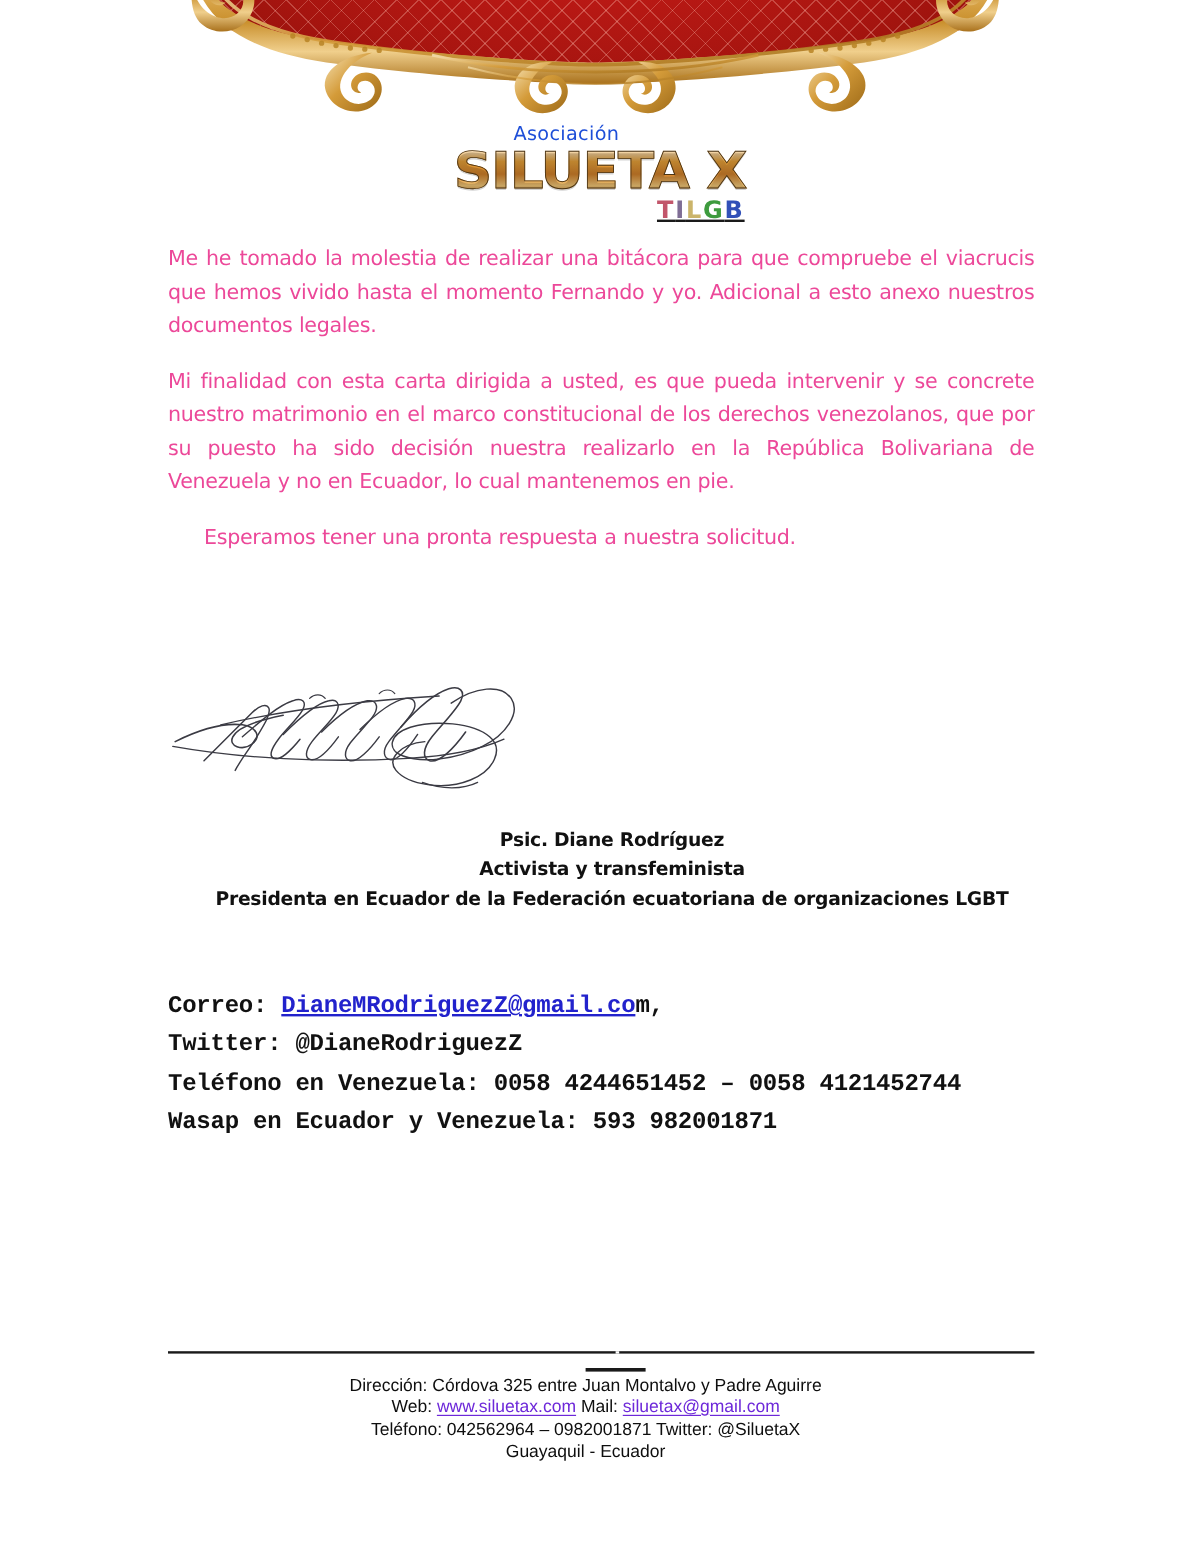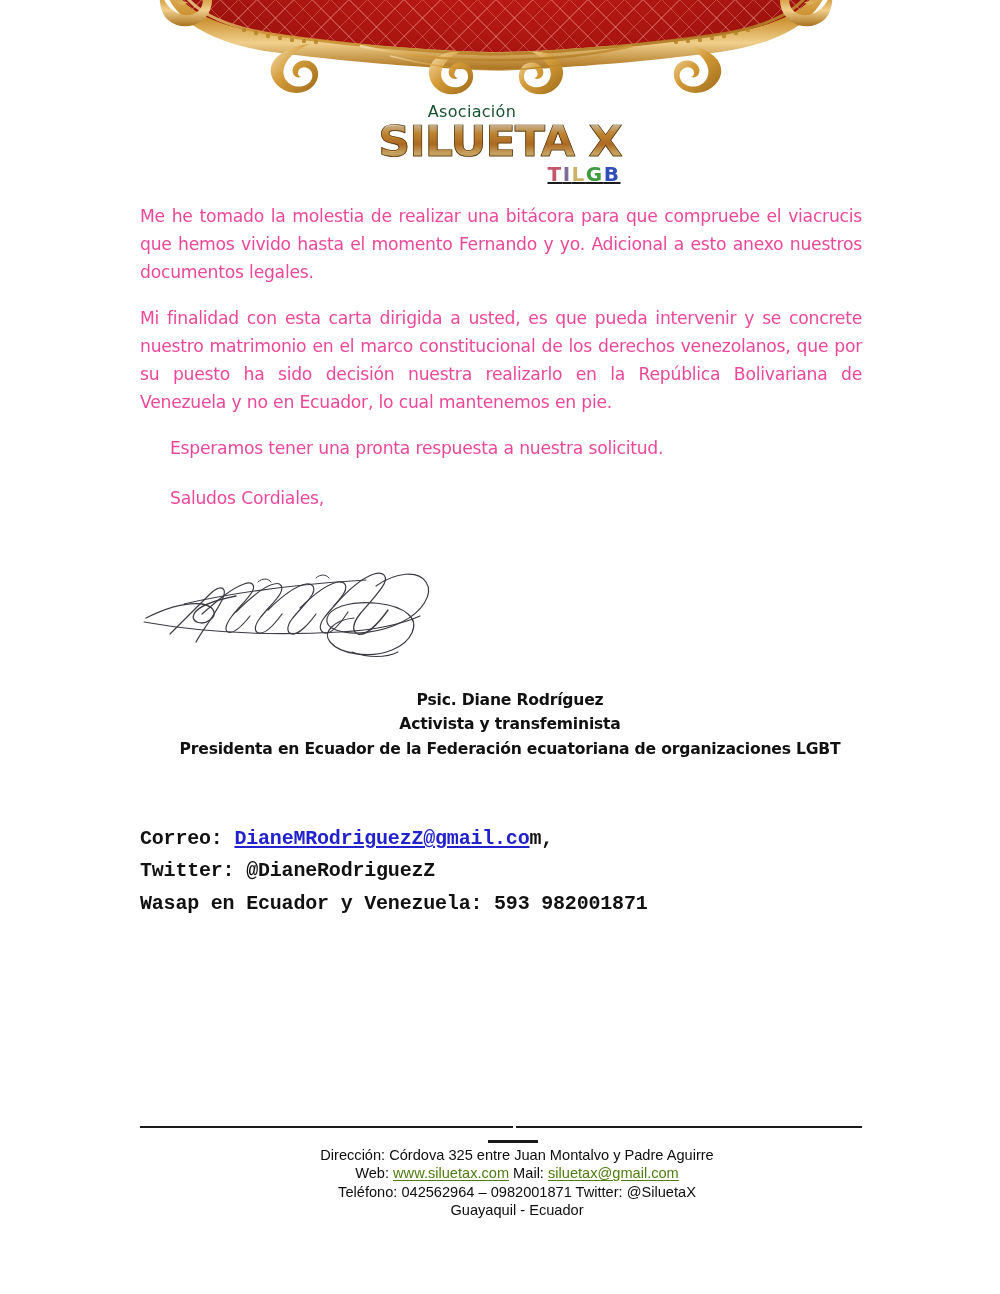--- a/index.html
+++ b/index.html
@@ -68,21 +68,21 @@
     position: absolute;
     left: 0;
     top: 104px;
     width: 1000px;
     text-align: center;
     line-height: 1;
   }
   .logo-asoc {
     font-family: "DejaVu Sans", sans-serif;
     font-size: 16px;
-    color: #14532d;
+    color: #1d4ed8;
     letter-spacing: 0.3px;
     margin-left: -56px;
     display: inline-block;
   }
   .logo-main {
     display: block;
     margin-top: 1px;
     font-family: "DejaVu Sans", sans-serif;
     font-weight: bold;
     font-size: 42px;
@@ -205,34 +205,34 @@
   .footer-tick {
     position: absolute;
     left: 488px;
     top: 1140px;
     width: 50px;
     height: 3px;
     background: #1a1a1a;
   }
   .footer {
     position: absolute;
-    left: 156px;
+    left: 127px;
     top: 1146px;
     width: 722px;
     text-align: center;
   }
   .footer div {
     font-family: "Liberation Sans", sans-serif;
     font-size: 14.6px;
     line-height: 1.26;
     color: #0e0e0e;
   }
   .footer a,
   .footer .flink {
-    color: #4d7c0f;
+    color: #6d28d9;
     text-decoration: underline;
     text-underline-offset: 1.5px;
   }
 </style>
 </head>
 <body>
 
 <div class="page">
 
   <div class="letterhead">
@@ -317,21 +317,20 @@
       <span class="logo-tilgb">
         <span class="tl-t">T</span><span class="tl-i">I</span><span class="tl-l">L</span><span class="tl-g">G</span><span class="tl-b">B</span>
       </span>
     </div>
   </div>
 
   <div class="content">
     <p class="para">Me he tomado la molestia de realizar una bitácora para que compruebe el viacrucis que hemos vivido hasta el momento Fernando y yo. Adicional a esto anexo nuestros documentos legales.</p>
     <p class="para">Mi finalidad con esta carta dirigida a usted, es que pueda intervenir y se concrete nuestro matrimonio en el marco constitucional de los derechos venezolanos, que por su puesto ha sido decisión nuestra realizarlo en la República Bolivariana de Venezuela y no en Ecuador, lo cual mantenemos en pie.</p>
     <p class="para plain gap-after">Esperamos tener una pronta respuesta a nuestra solicitud.</p>
-    <p class="para plain">Saludos Cordiales,</p>
   </div>
 
   <div class="signature">
     <svg width="300" height="110" viewBox="0 0 300 110">
       <g fill="none" stroke="#3b3b44" stroke-linecap="round" stroke-linejoin="round">
         <path d="M6,62 C26,52 44,46 62,48 C74,50 78,58 70,64 C62,70 50,66 54,58
                  C58,50 76,44 96,40" stroke-width="1.3"></path>
         <path d="M30,78 C44,64 58,50 70,38 C76,32 82,30 84,34 C86,39 80,48 74,58
                  C68,68 60,78 56,86" stroke-width="1.2"></path>
         <path d="M62,58 C78,44 92,32 104,28 C112,25 116,29 112,36 C108,43 98,52 92,60
@@ -364,20 +363,21 @@
     <div>Psic. Diane Rodríguez</div>
     <div>Activista y transfeminista</div>
     <div>Presidenta en Ecuador de la Federación ecuatoriana de organizaciones LGBT</div>
   </div>
 
   <div class="contact-block">
     <div>
       <span>Correo: </span><a href="#" class="mail-link">DianeMRodriguezZ@gmail.co</a><span class="mail-tail">m</span><span>,</span>
     </div>
     <div>Twitter: @DianeRodriguezZ</div>
+    <div>Teléfono en Venezuela: 0058 4244651452 – 0058 4121452744</div>
     <div>Wasap en Ecuador y Venezuela: 593 982001871</div>
   </div>
 
   <div class="footer-rule">
     <div class="footer-rule-gap"></div>
   </div>
   <div class="footer-tick"></div>
 
   <div class="footer">
     <div>Dirección: Córdova 325 entre Juan Montalvo y Padre Aguirre</div>

